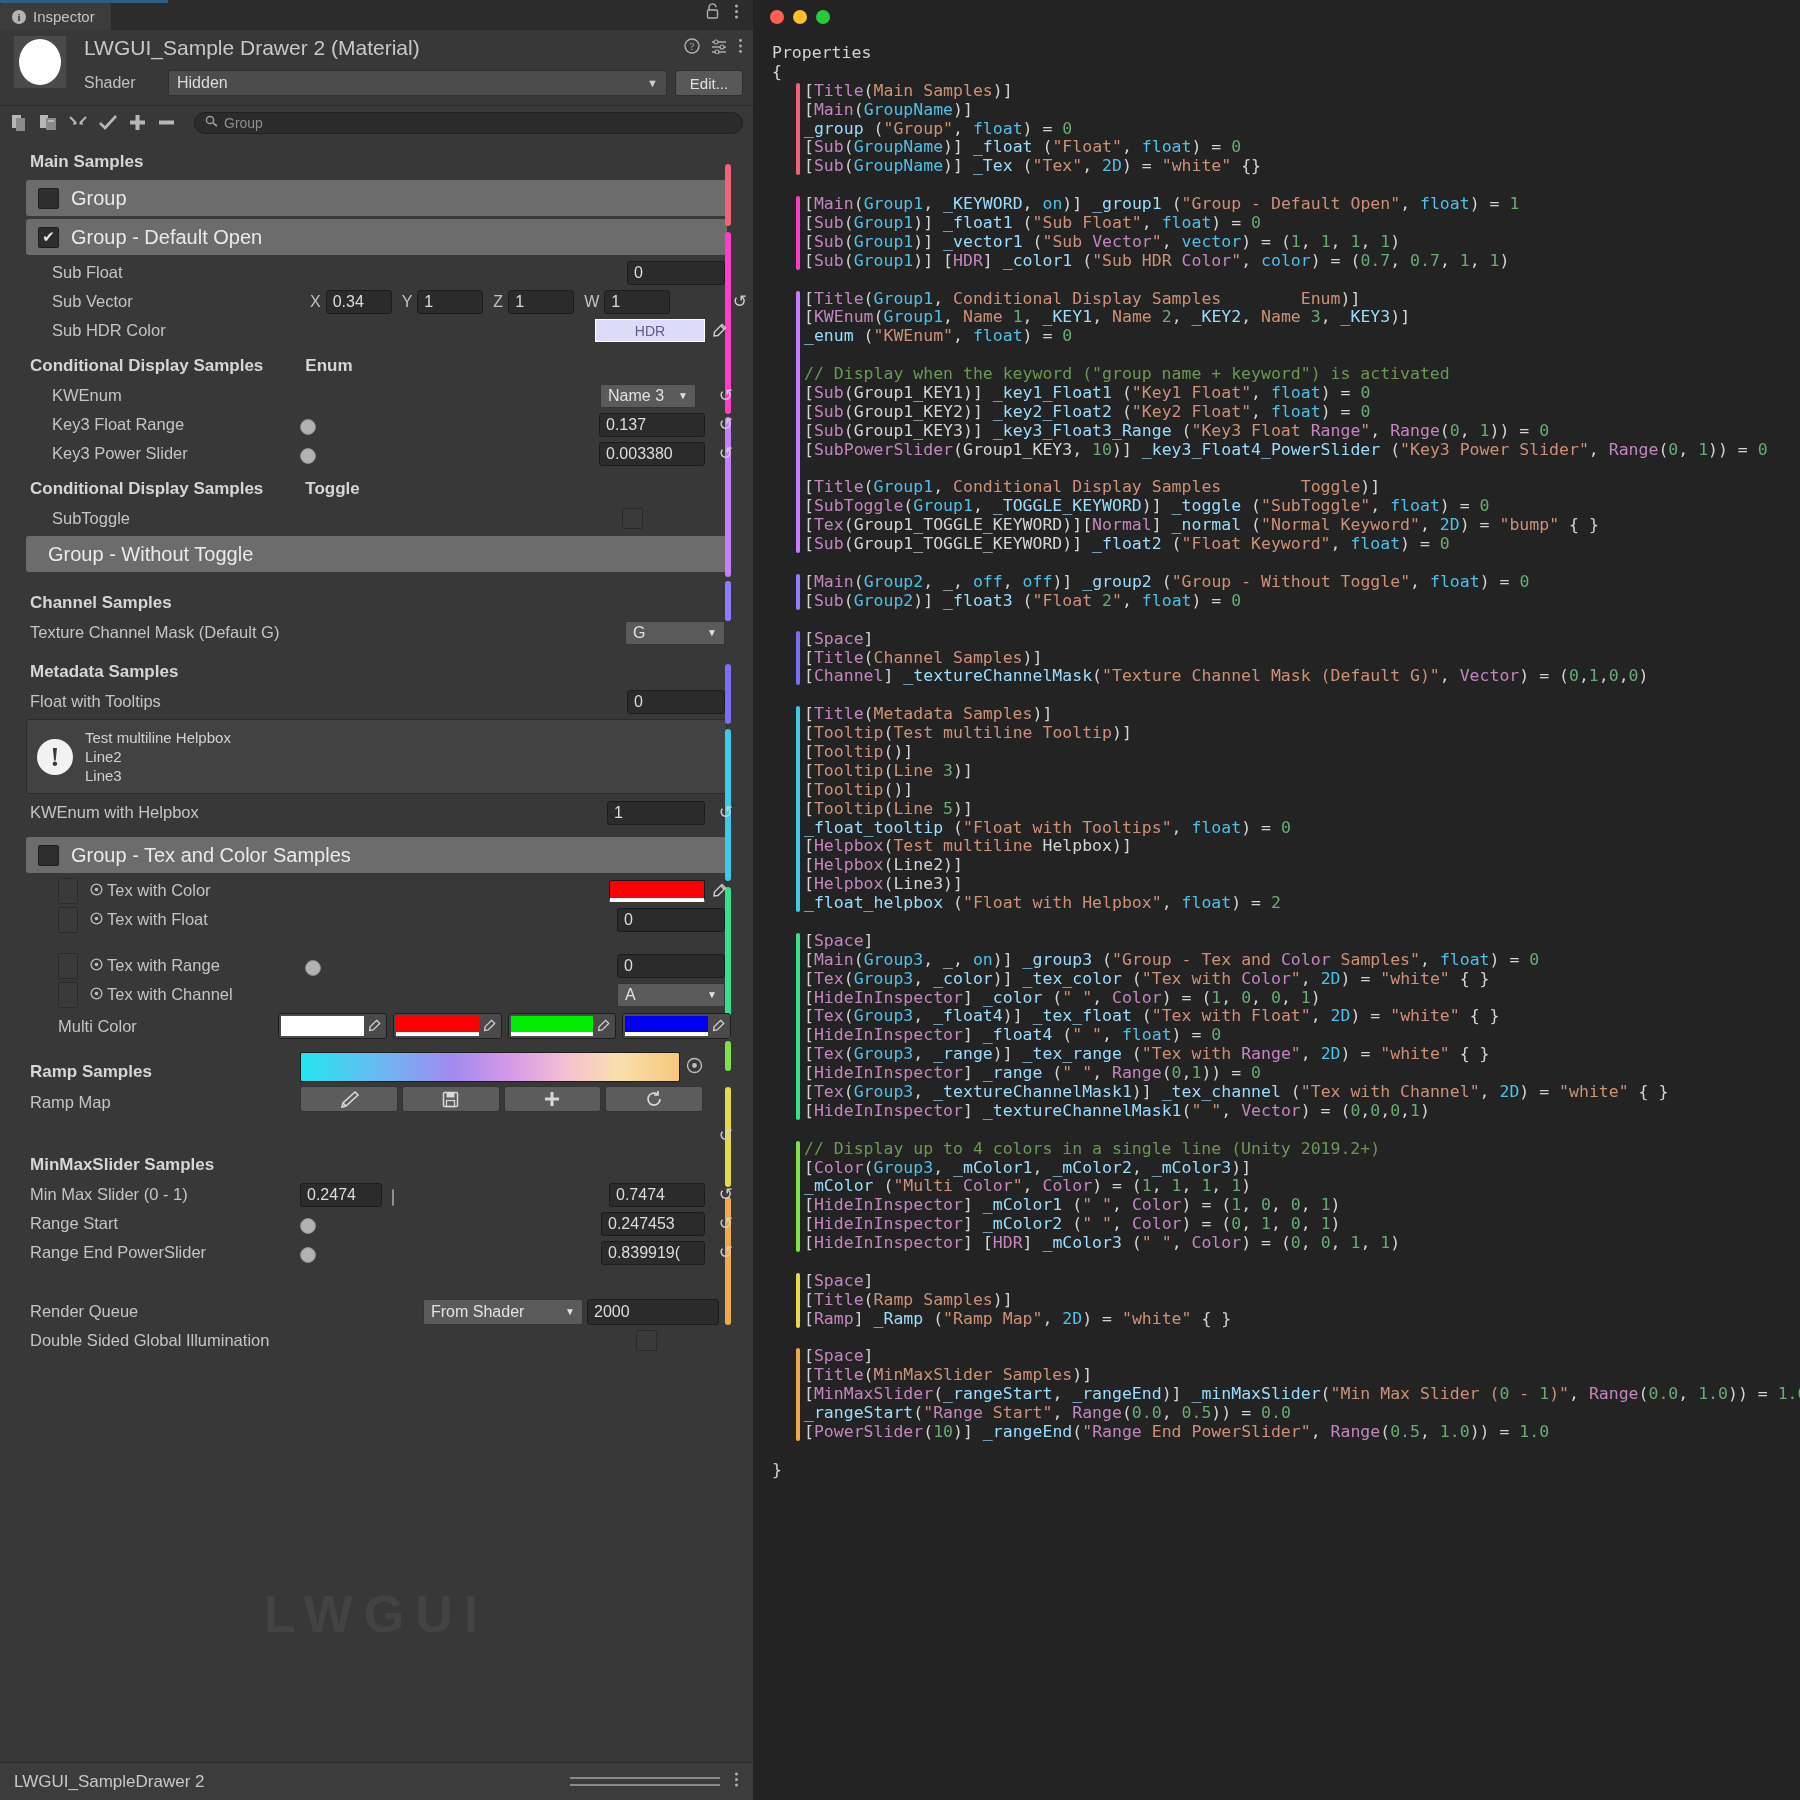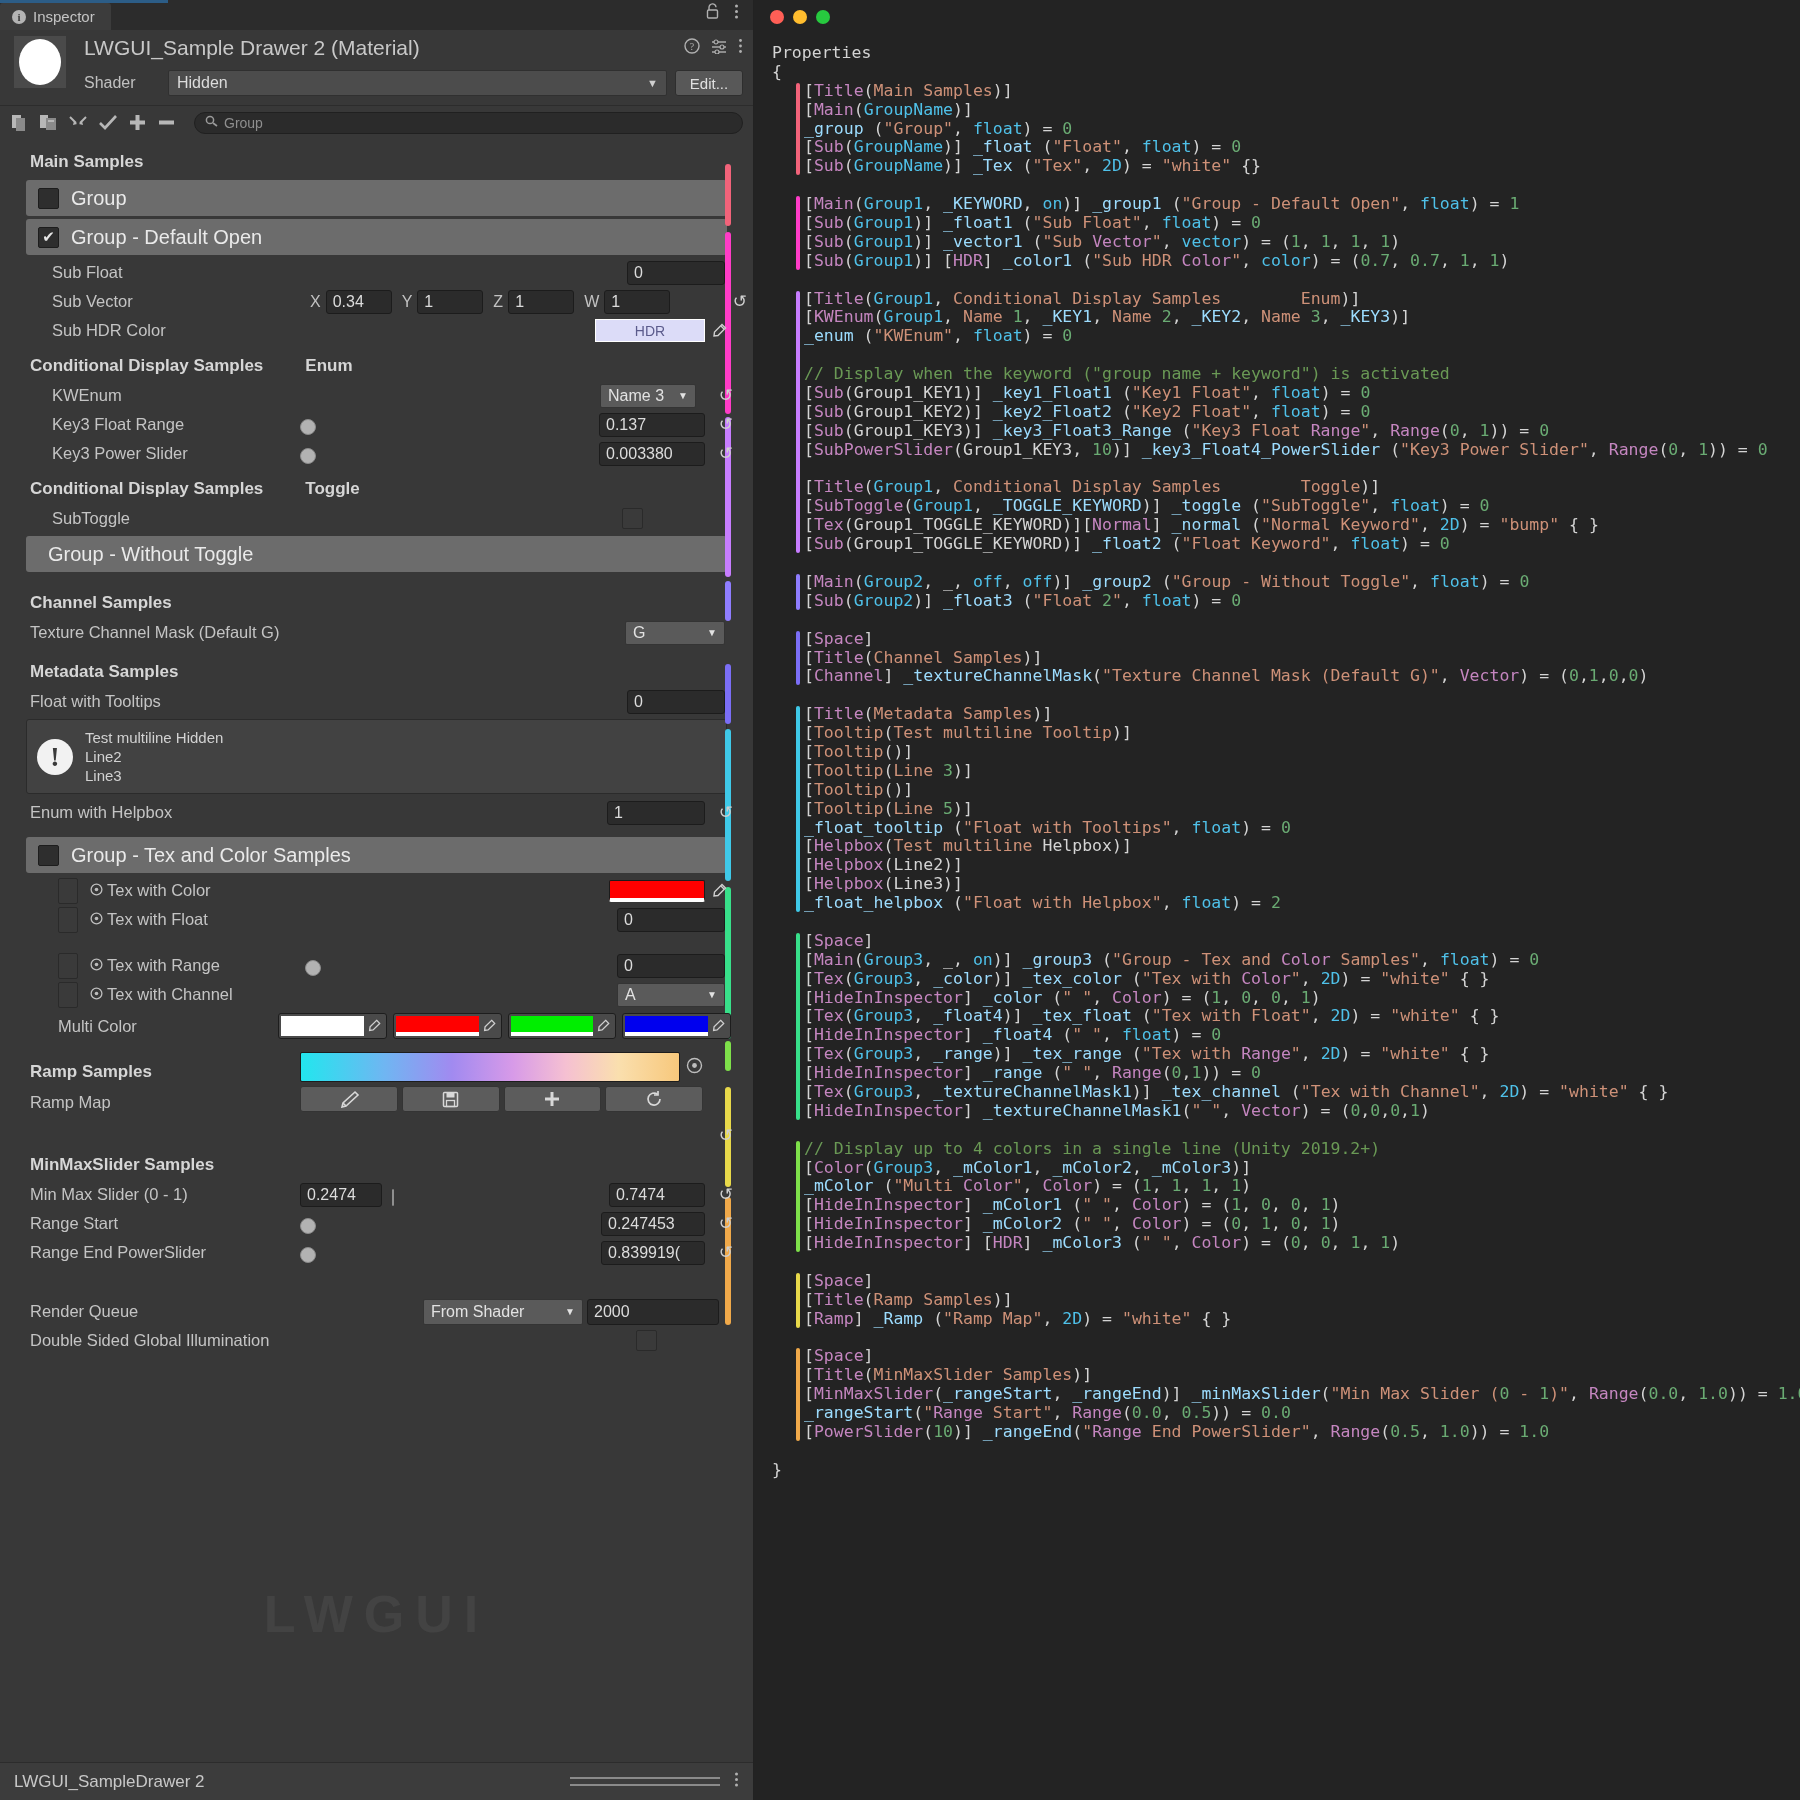--- a/index.html
+++ b/index.html
@@ -414,28 +414,28 @@
 
       <div class="title-hdr" style="margin-top:10px;padding-left:30px;">Metadata Samples</div>
       <div class="row" style="padding-left:30px;">
         <span class="lbl">Float with Tooltips</span>
         <span class="field numfield">0</span>
       </div>
 
       <div class="helpbox">
         <span class="helpicon">!</span>
         <span class="helptext">
-          <div>Test multiline Hidden</div>
+          <div>Test multiline Helpbox</div>
           <div>Line2</div>
           <div>Line3</div>
         </span>
       </div>
 
       <div class="row" style="padding-left:30px;margin-top:4px;">
-        <span class="lbl">Enum with Helpbox</span>
+        <span class="lbl">KWEnum with Helpbox</span>
         <span class="field numfield" style="right:48px;">1</span>
         <span class="revert" style="right:20px;">↺</span>
       </div>
 
       <div class="groupbar" style="margin-top:10px;">
         <span class="cbox"></span>
         <span class="gb-label">Group - Tex and Color Samples</span>
       </div>
 
       <div class="row" style="padding-left:58px;">

